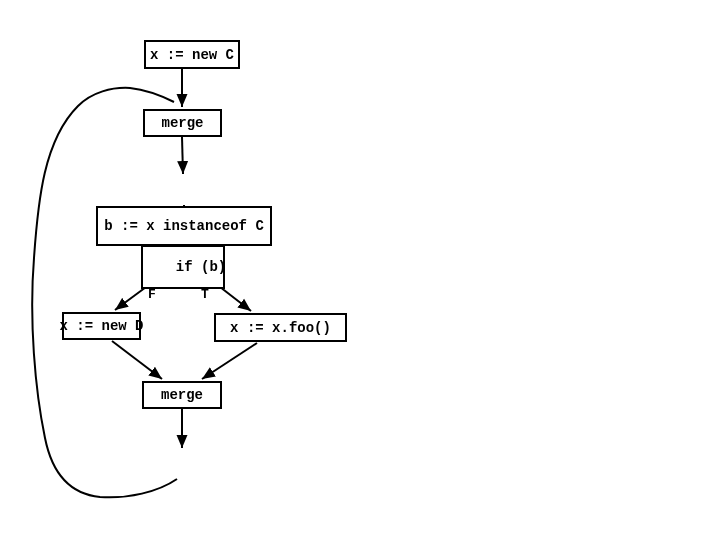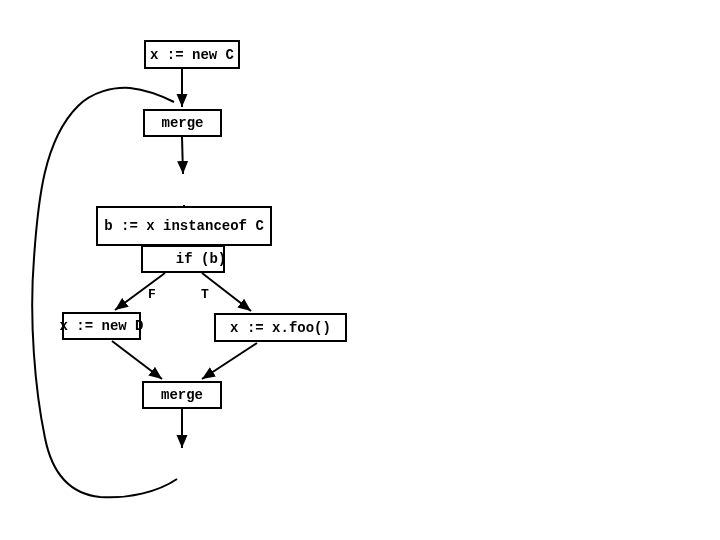--- a/index.html
+++ b/index.html
@@ -71,21 +71,21 @@
   </div>
 
   <div class="node" style="left:143px; top:109px; width:79px; height:28px;">
     <span>merge</span>
   </div>
 
   <div class="node" style="left:96px; top:185px; width:176px; height:40px;margin-top:21px;">
     <span>b := x instanceof C</span>
   </div>
 
-  <div class="node" style="left:141px; top:245px; width:84px; height:28px;padding-left:36px;">
+  <div class="node" style="left:141px; top:245px; width:84px; height:44px;padding-left:36px;">
     <span>if (b)</span>
   </div>
 
   <div class="node" style="left:62px; top:312px; width:79px; height:28px;">
     <span>x := new D</span>
   </div>
 
   <div class="node" style="left:214px; top:313px; width:133px; height:29px;">
     <span>x := x.foo()</span>
   </div>

